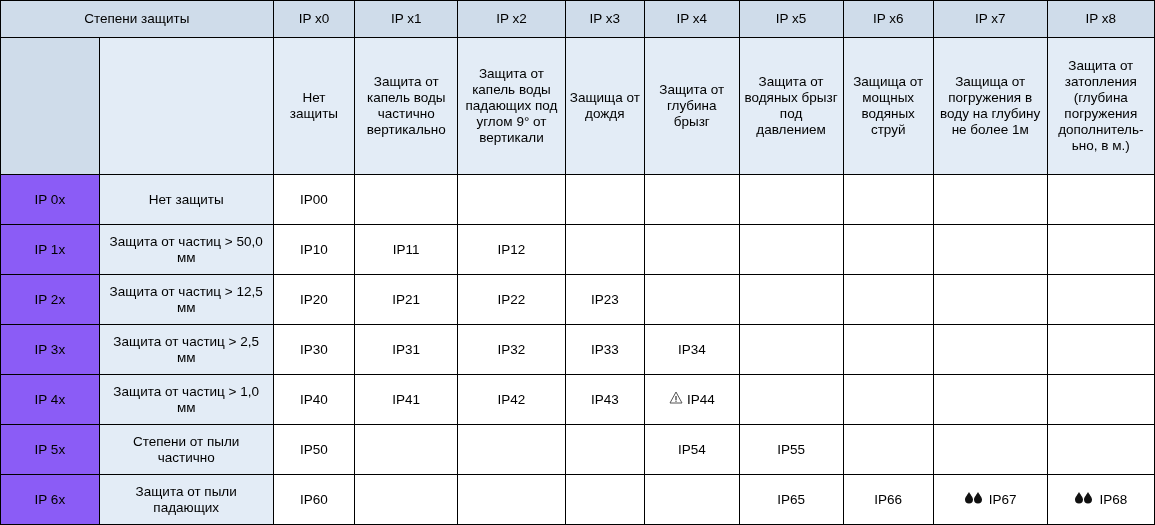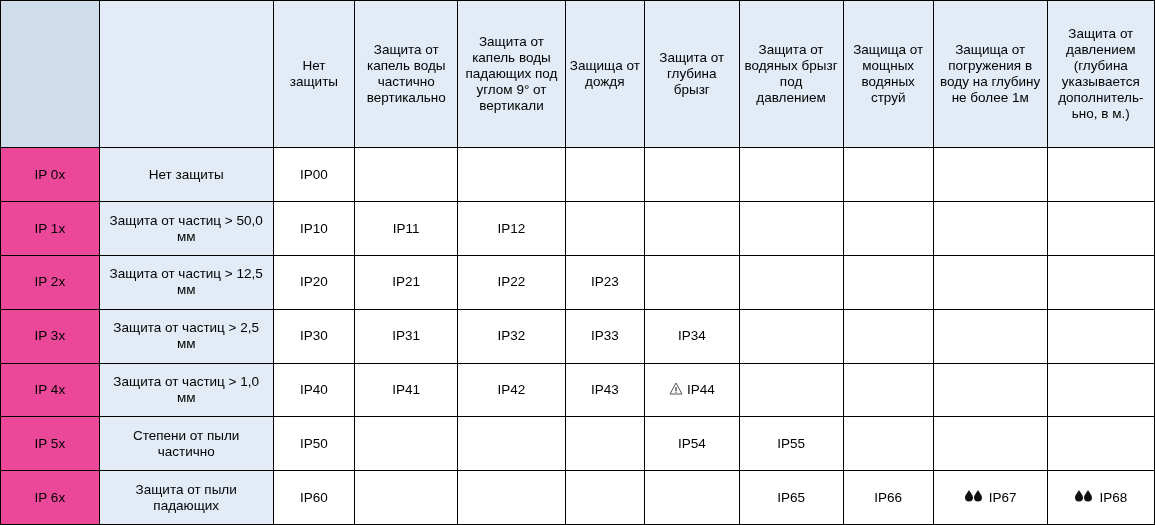--- a/index.html
+++ b/index.html
@@ -59,21 +59,21 @@
     font-size: 13px;
     height: 132px;
   }
   .sub-row td.blank-left {
     background: #cfdcea;
   }
   .sub-row td.blank-left2 {
     background: #e3ecf6;
   }
   .row-label {
-    background: #ec4899;
+    background: #8b5cf6;
     font-weight: bold;
     font-size: 15px;
     text-align: left;
     padding-left: 12px;
   }
   .row-desc {
     background: #e3ecf6;
     font-size: 13px;
   }
   .cell-white {
@@ -113,32 +113,44 @@
       <col class="c3">
       <col class="c4">
     <col class="c5">
       <col class="c6">
       <col class="c7">
       <col class="c8">
       <col class="c9">
       <col class="c10">
   </colgroup>
   <tbody id="table-body">
+      <tr>
+        <th class="hdr-corner" colspan="2">Степени защиты</th>
+        <th class="hdr-blue">IP x0</th>
+        <th class="hdr-blue">IP x1</th>
+        <th class="hdr-blue">IP x2</th>
+        <th class="hdr-blue">IP x3</th>
+        <th class="hdr-blue">IP x4</th>
+        <th class="hdr-blue">IP x5</th>
+        <th class="hdr-blue">IP x6</th>
+        <th class="hdr-blue">IP x7</th>
+        <th class="hdr-blue">IP x8</th>
+      </tr>
       <tr class="sub-row">
         <td class="blank-left"></td>
         <td class="blank-left2"></td>
         <td>Нет защиты</td>
         <td>Защита от капель воды частично вертикально</td>
         <td>Защита от капель воды падающих под углом 9° от вертикали</td>
         <td>Защища от дождя</td>
         <td>Защита от глубина брызг</td>
         <td>Защита от водяных брызг под давлением</td>
         <td>Защища от мощных водяных струй</td>
         <td>Защища от погружения в воду на глубину не более 1м</td>
-        <td>Защита от давлением (глубина указывается дополнитель-ьно, в м.)</td>
+        <td>Защита от затопления (глубина погружения дополнитель-ьно, в м.)</td>
       </tr>
       <tr class="data-row">
         <td class="row-label">IP 0x</td>
         <td class="row-desc">Нет защиты</td>
         <td class="cell-white"><span class="inline-wrap">
             <span>IP00</span>
           </span></td>
         <td class="cell-white"><span class="inline-wrap">
             <span></span>
           </span></td>

